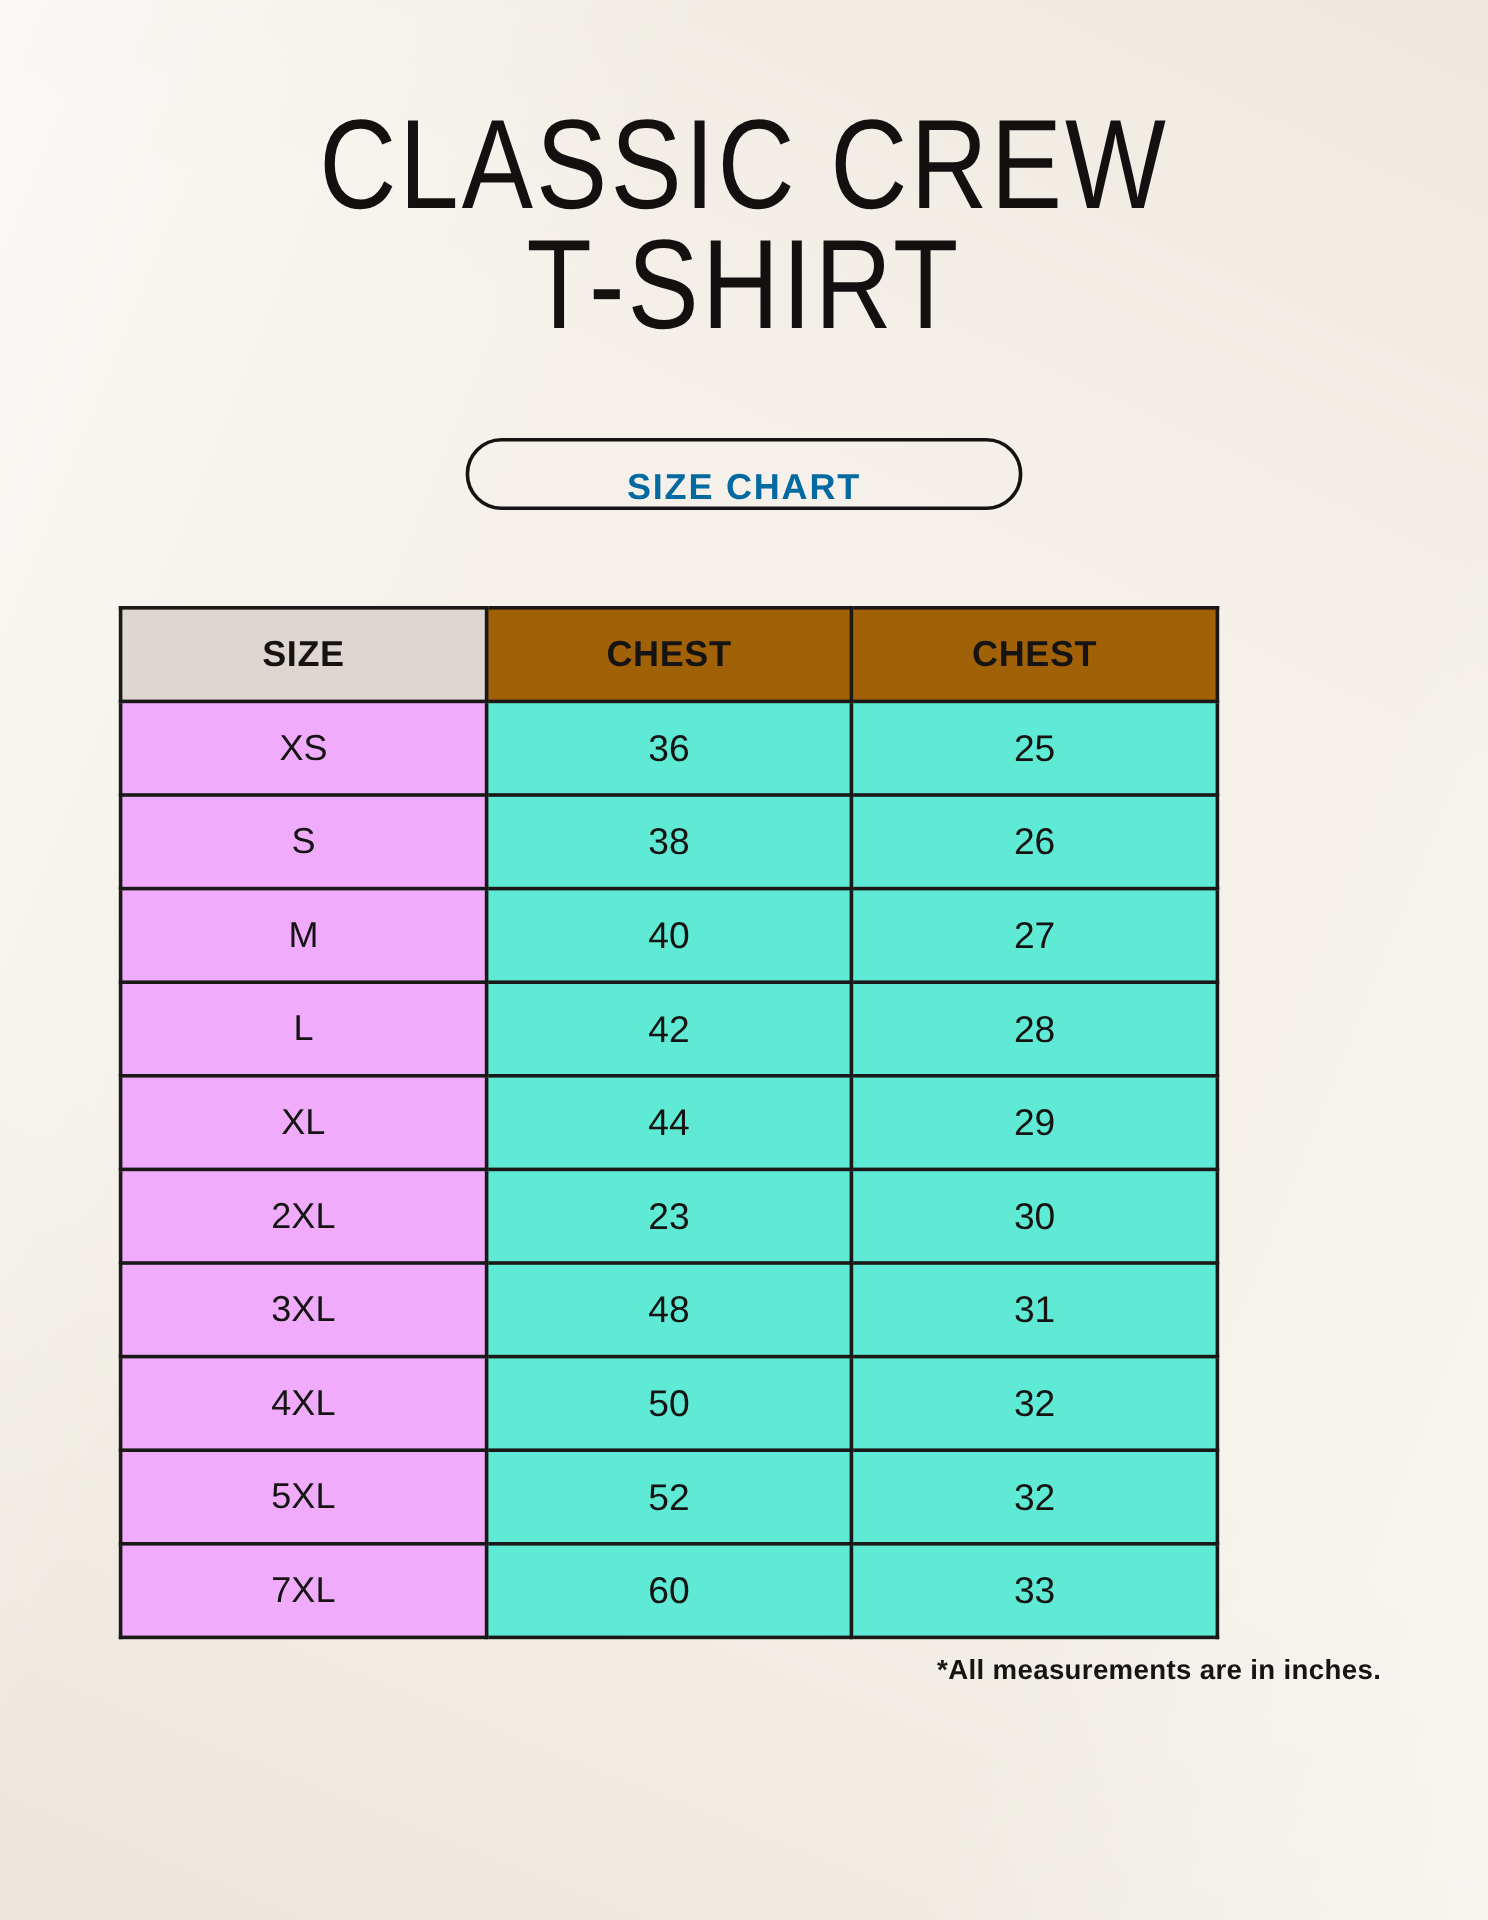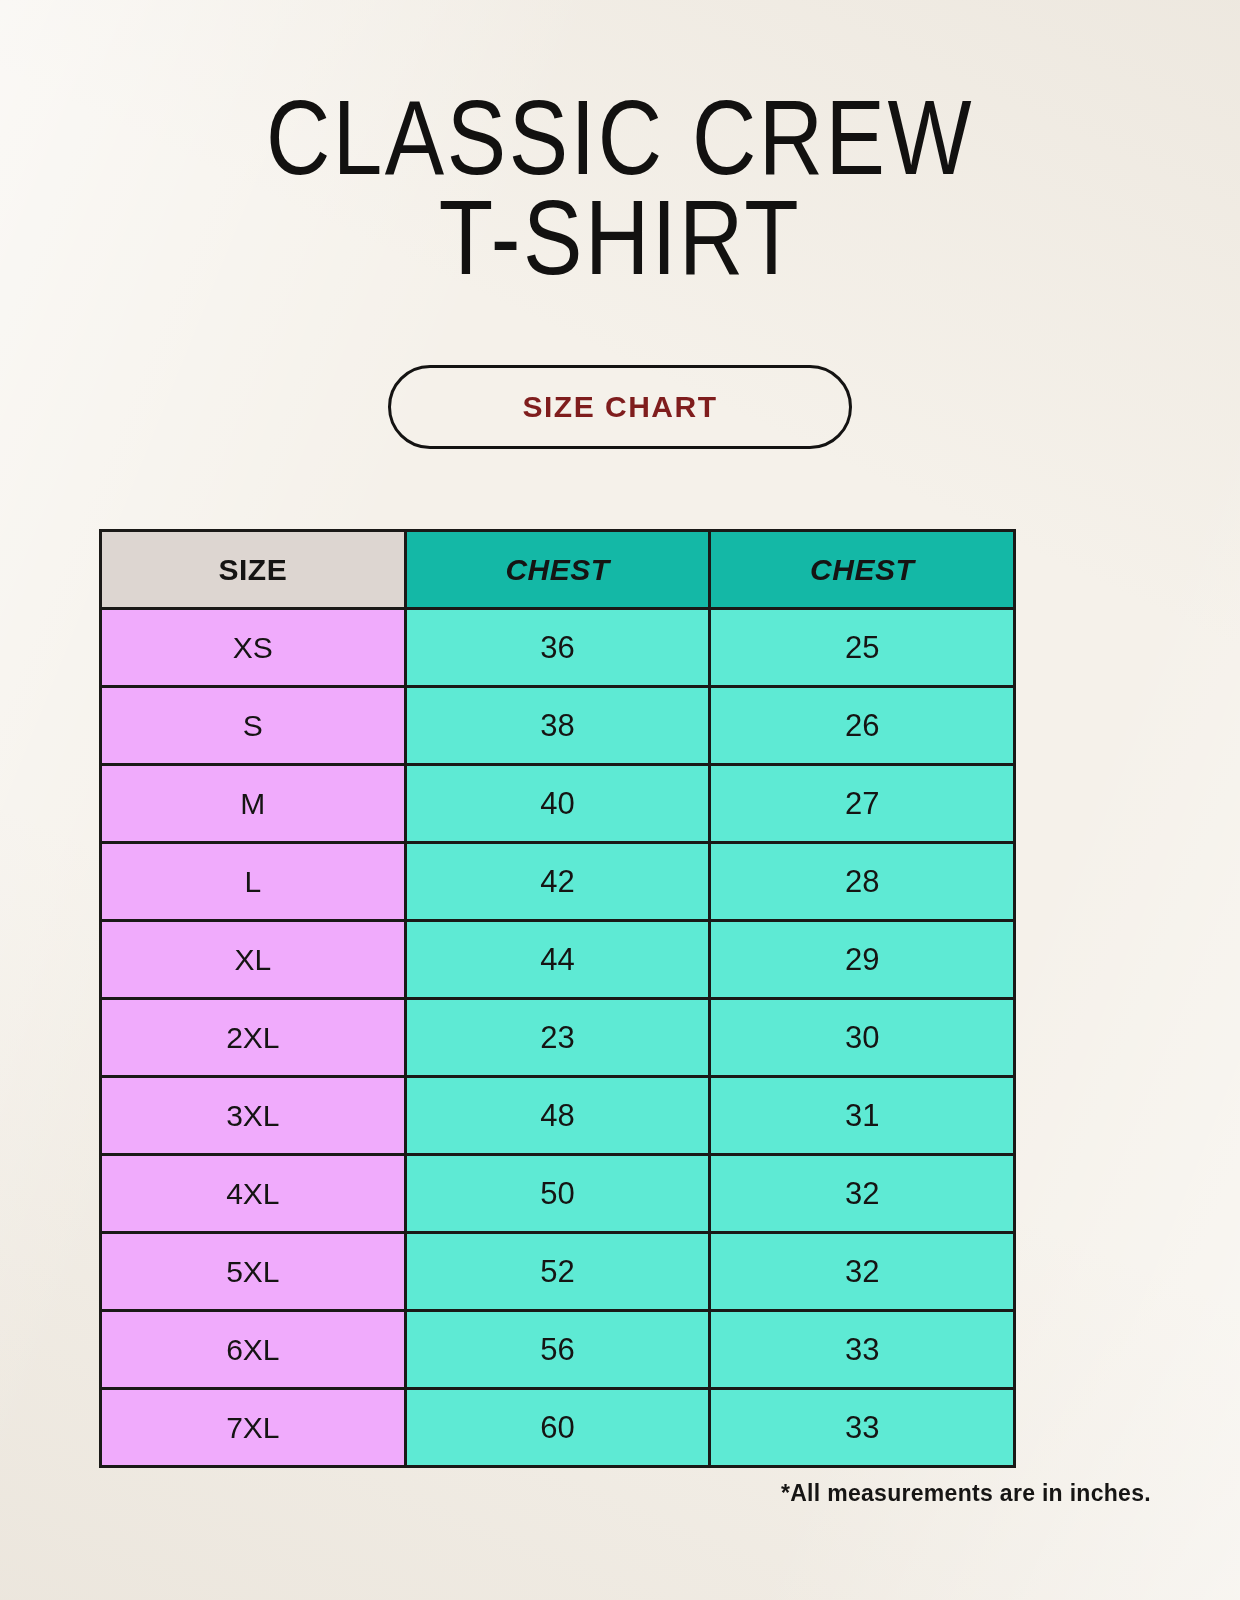--- a/index.html
+++ b/index.html
@@ -31,50 +31,50 @@
     color: #121110;
   }
   .btn-wrap {
     text-align: center;
     margin-top: 78px;
   }
   .size-chart-btn {
     display: inline-block;
     box-sizing: border-box;
     width: 464px;
-    height: 84px;
+    height: 60px;
     line-height: 78px;
     border: 3px solid #141312;
     border-radius: 46px;
     background: transparent;
     font-size: 30px;
     font-weight: 700;
     letter-spacing: 1.5px;
-    color: #7f1d1d;
+    color: #0369a1;
   }
   .size-table {
     border-collapse: collapse;
     table-layout: fixed;
     width: 917px;
     margin: 80px 0 0 99px;
   }
   .size-table th, .size-table td {
     border: 3px solid #1a1917;
     height: 75px;
     text-align: center;
     vertical-align: middle;
     padding: 0;
   }
   .size-table th {
     font-size: 30px;
     font-weight: 700;
     letter-spacing: 0.5px;
   }
   .col-gray  { background: #ddd6d1; }
-  .col-pink  { background: #14b8a6; font-style: italic; }
+  .col-pink  { background: #a16207; }
   .cell-gray { background: #f0abfc; font-size: 30px; font-weight: 400; }
   .cell-beige{ background: #5eead4; font-size: 31px; font-weight: 400; margin-left: 12px; }
   .footnote {
     width: 1052px;
     margin: 12px 0 0 99px;
     text-align: right;
     font-size: 23px;
     font-weight: 700;
     letter-spacing: 0.3px;
     color: #16151:
@@ -141,25 +141,20 @@
         <td class="cell-gray">4XL</td>
         <td class="cell-beige">50</td>
         <td class="cell-beige">32</td>
       </tr>
       <tr>
         <td class="cell-gray">5XL</td>
         <td class="cell-beige">52</td>
         <td class="cell-beige">32</td>
       </tr>
       <tr>
-        <td class="cell-gray">6XL</td>
-        <td class="cell-beige">56</td>
-        <td class="cell-beige">33</td>
-      </tr>
-      <tr>
         <td class="cell-gray">7XL</td>
         <td class="cell-beige">60</td>
         <td class="cell-beige">33</td>
       </tr>
     </tbody>
 </table>
 
 <div class="footnote">*All measurements are in inches.</div>
 
 </body></html>

